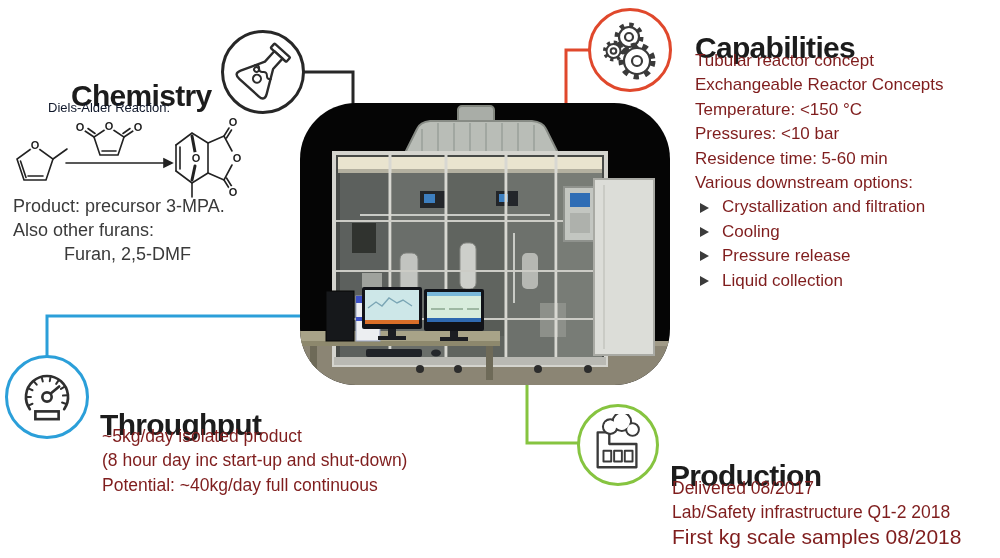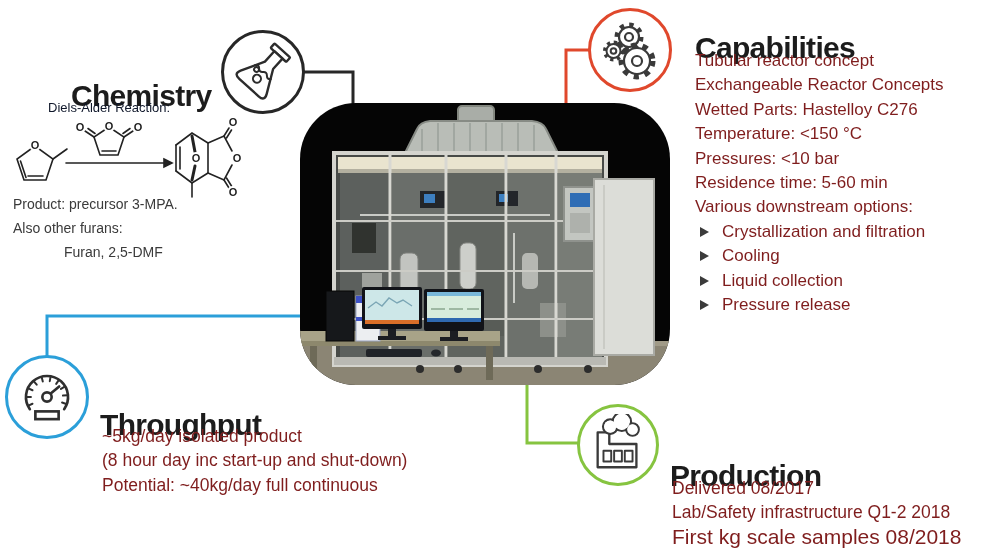--- a/index.html
+++ b/index.html
@@ -8,21 +8,21 @@
     background:#ffffff;
     font-family:"Liberation Sans", sans-serif;
     color:#3b3b3b;
   }
   .abs{position:absolute;}
   .title{
     font-size:30px;font-weight:700;color:#1c1c1c;letter-spacing:-0.7px;
     white-space:nowrap;line-height:1.05;
   }
   .body-line{font-size:17px;line-height:24.4px;white-space:nowrap;color:#7f1d1d;}
-  .chem-line{font-size:14px;white-space:nowrap;color:#3a3a3a;}
+  .chem-line{font-size:18px;white-space:nowrap;color:#3a3a3a;}
   .subtitle{font-size:13px;color:#0f172a;white-space:nowrap;}
   
   .badge{
     position:absolute;border-radius:50%;background:#fff;
     display:flex;align-items:center;justify-content:center;
     box-sizing:border-box;
   }
   .badge.chem{left:221px;top:30px;width:84px;height:84px;border:3px solid #272727;}
   .badge.cap {left:588px;top:8px;width:84px;height:84px;border:3px solid #E0482C;}
   .badge.thr {left:5px;top:355px;width:84px;height:84px;border:3px solid #2B9FD9;}
@@ -186,40 +186,39 @@
       <circle cx="-6.5" cy="2.5" r="2.4" stroke-width="2"></circle>
     </g>
   </svg>
 </div>
 
 <section>
   <h1 class="abs title" style="left:695px;top:12px;">Capabilities</h1>
   <div class="abs" style="left:695px;top:49px;">
     <div class="body-line">Tubular reactor concept</div>
     <div class="body-line">Exchangeable Reactor Concepts</div>
-    <div class="body-line">Wetted Parts: Hastelloy C276</div>
     <div class="body-line">Temperature: &lt;150 °C</div>
     <div class="body-line">Pressures: &lt;10 bar</div>
     <div class="body-line">Residence time: 5-60 min</div>
     <div class="body-line">Various downstream options:</div>
     <div class="bullet-row">
       <span class="tri"></span>
       <span class="body-line">Crystallization and filtration</span>
     </div>
     <div class="bullet-row">
       <span class="tri"></span>
       <span class="body-line">Cooling</span>
     </div>
     <div class="bullet-row">
       <span class="tri"></span>
+      <span class="body-line">Pressure release</span>
+    </div>
+    <div class="bullet-row">
+      <span class="tri"></span>
       <span class="body-line">Liquid collection</span>
-    </div>
-    <div class="bullet-row">
-      <span class="tri"></span>
-      <span class="body-line">Pressure release</span>
     </div>
   </div>
 </section>
 
 <div class="badge cap">
   <svg width="64" height="64" viewBox="-32 -32 64 64">
     <g stroke="#3a3a3a" fill="none">
 
       <circle cx="-1" cy="-13" r="12" stroke-width="5" stroke-dasharray="4.2,5.2"></circle>
       <circle cx="-1" cy="-13" r="10" fill="#fff" stroke-width="2.2"></circle>

